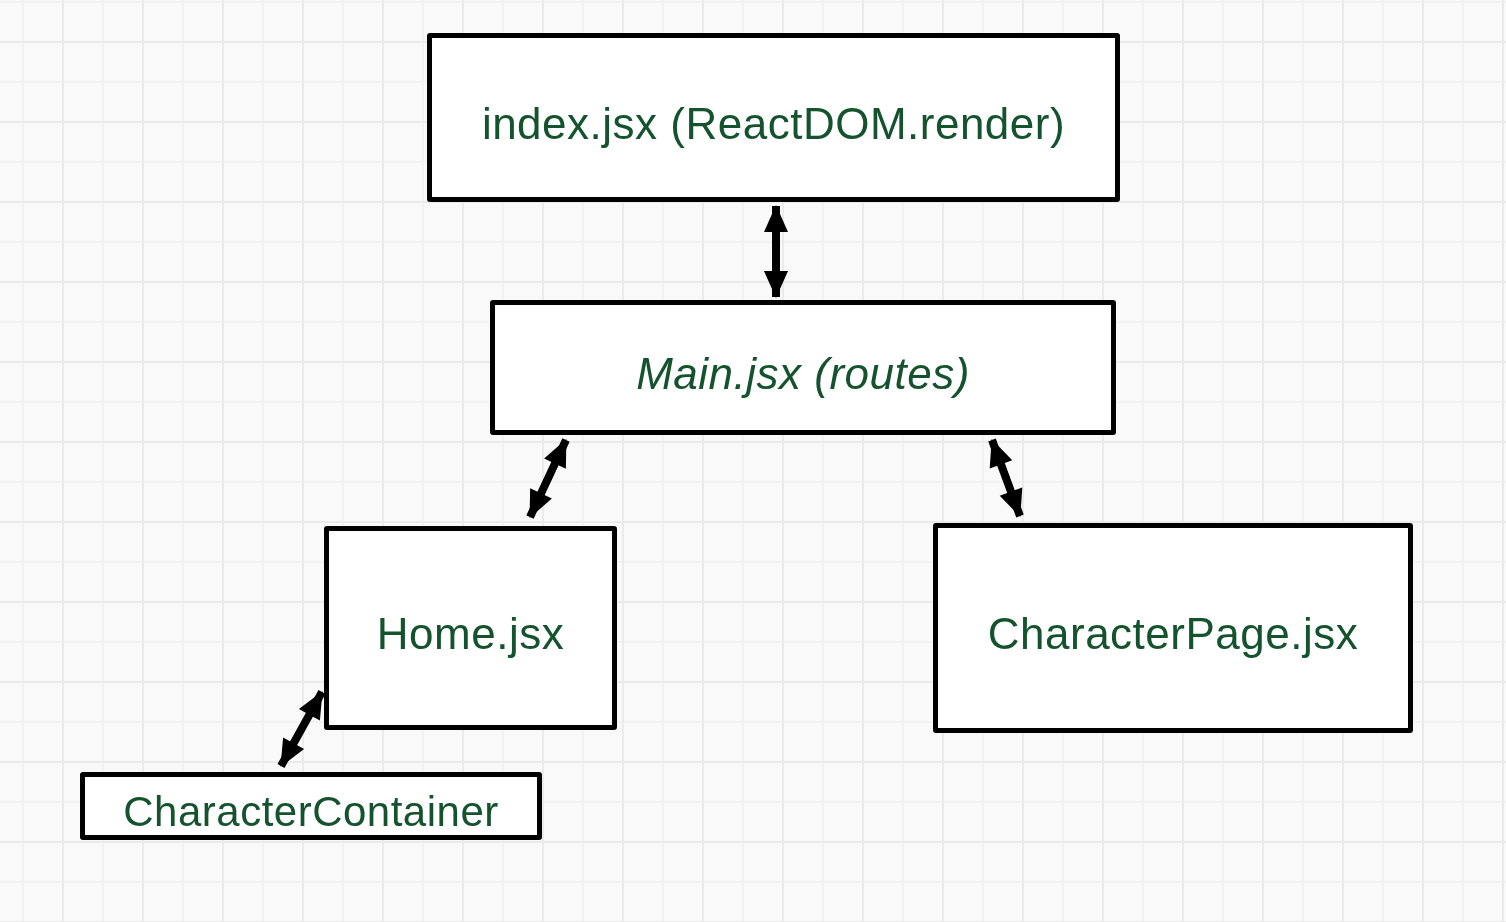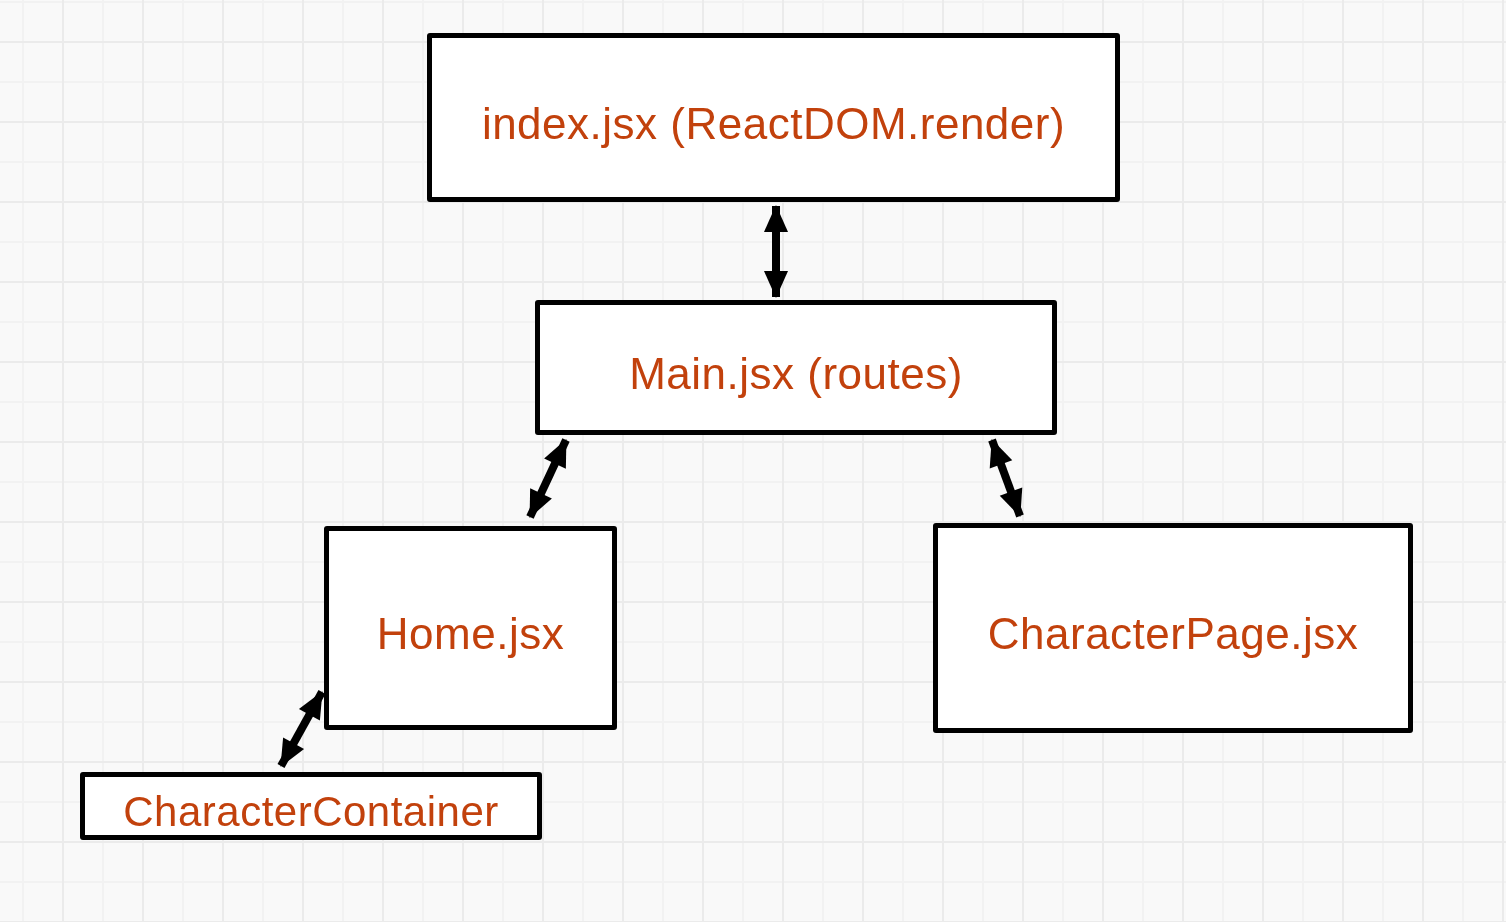--- a/index.html
+++ b/index.html
@@ -43,28 +43,28 @@
     border: 5px solid #000000;
     border-radius: 3px;
     display: flex;
     align-items: center;
     justify-content: center;
     text-align: center;
   }
 
   .node-label {
     font-size: 44px;
-    color: #c2410c;
+    color: #14532d;
     letter-spacing: 0.5px;
     white-space: nowrap;
     margin-top: 12px;
   }
 
   #node-index           { left: 427px; top: 33px;  width: 693px; height: 169px; }
-  #node-main            { left: 535px; top: 300px; width: 522px; height: 135px; }
+  #node-main            { left: 490px; top: 300px; width: 626px; height: 135px; font-style: italic; }
   #node-home            { left: 324px; top: 526px; width: 293px; height: 204px; }
   #node-characterpage   { left: 933px; top: 523px; width: 480px; height: 210px; }
   #node-charactercontainer { left: 80px; top: 772px; width: 462px; height: 68px; }
   #node-charactercontainer .node-label { font-size: 42px; }
 </style>
 </head>
 <body>
 
 <div class="canvas">
 

